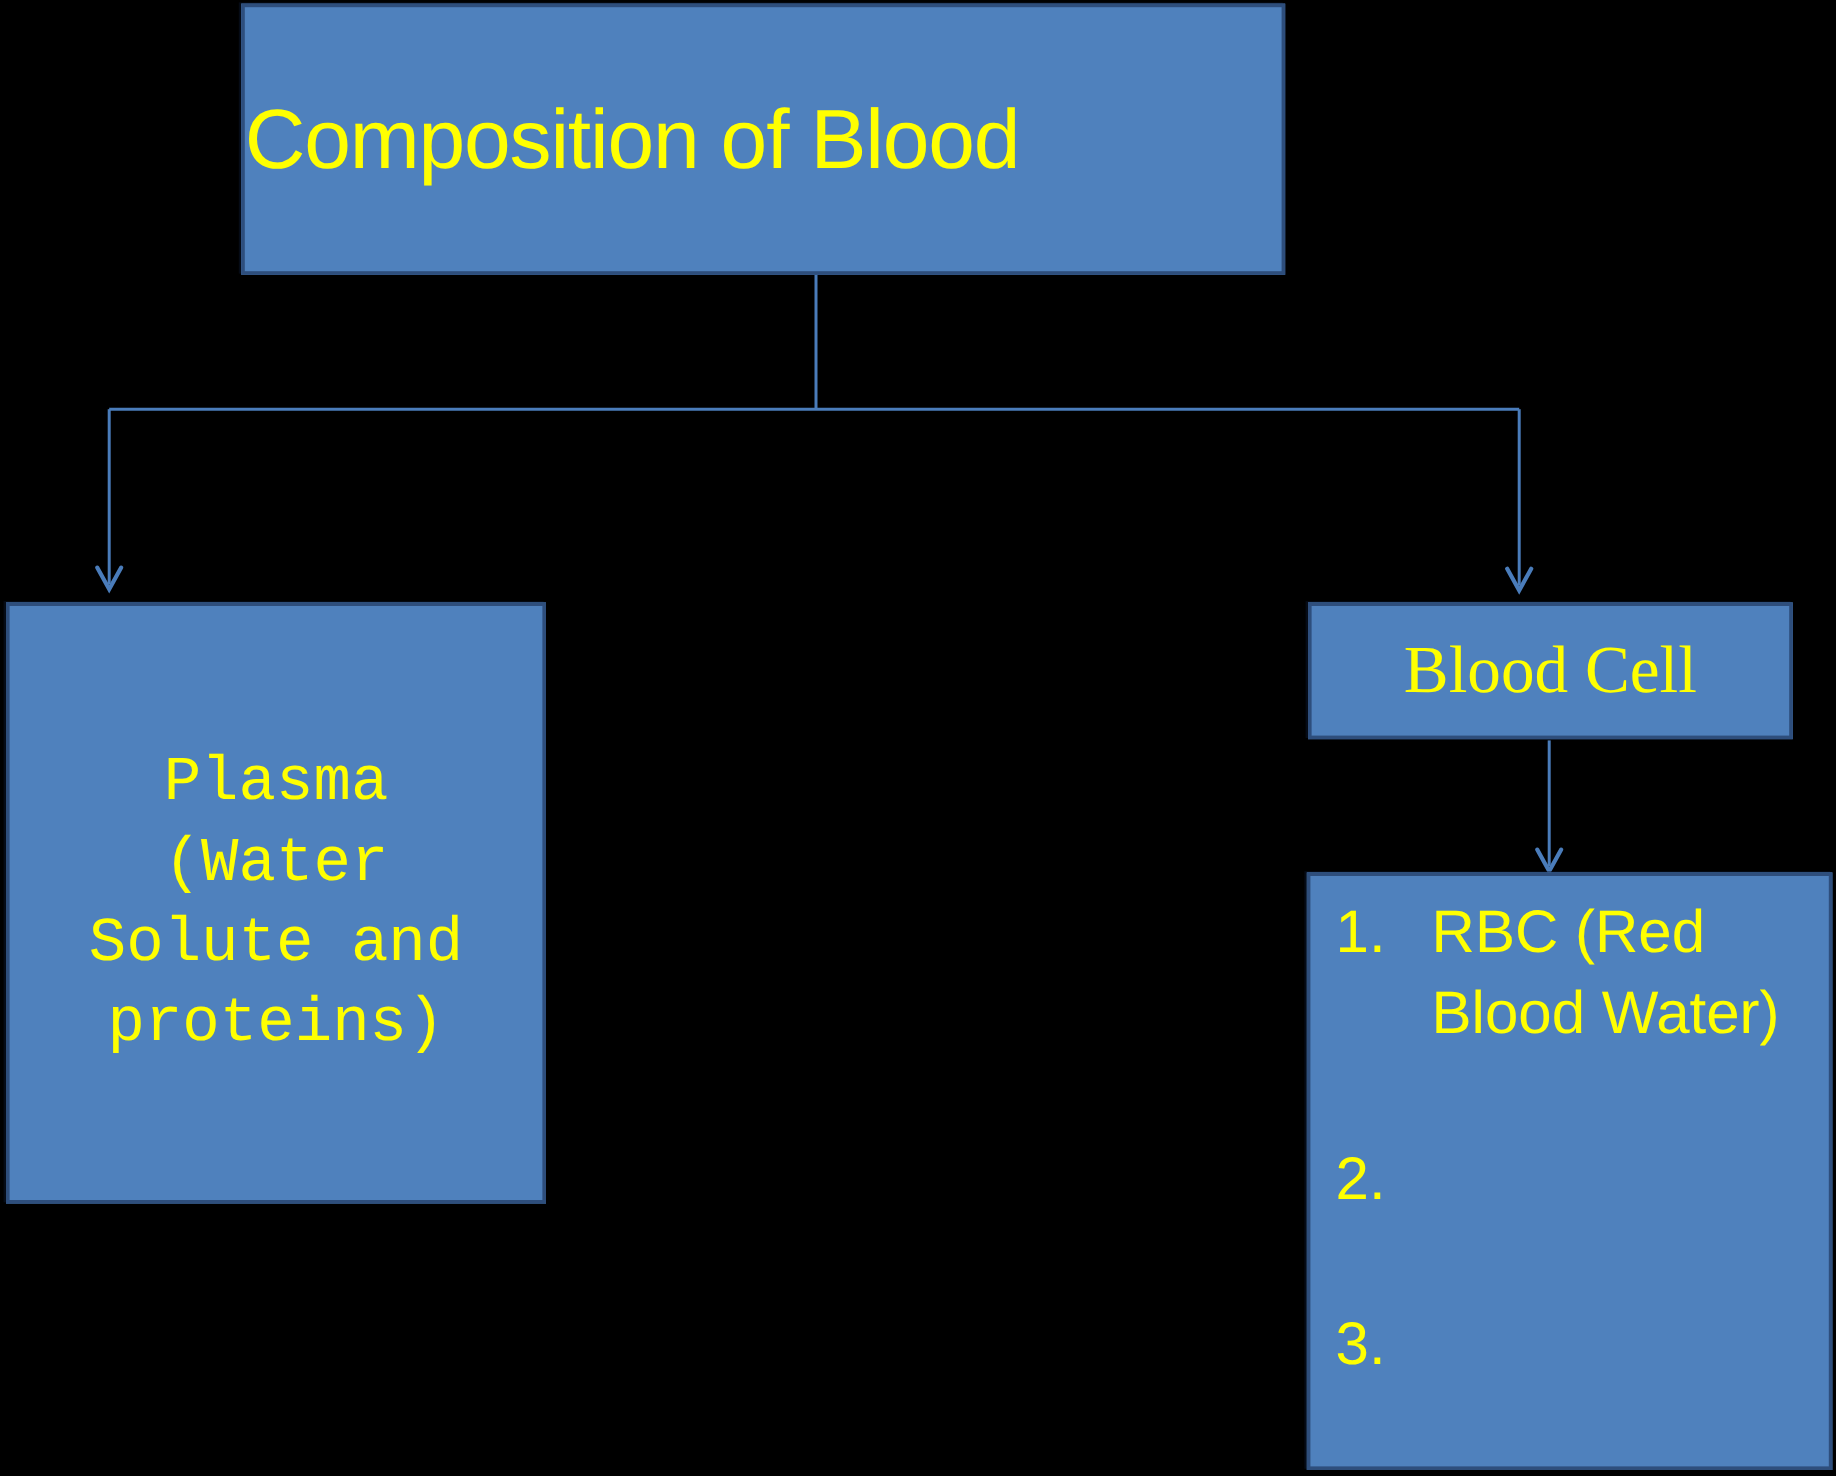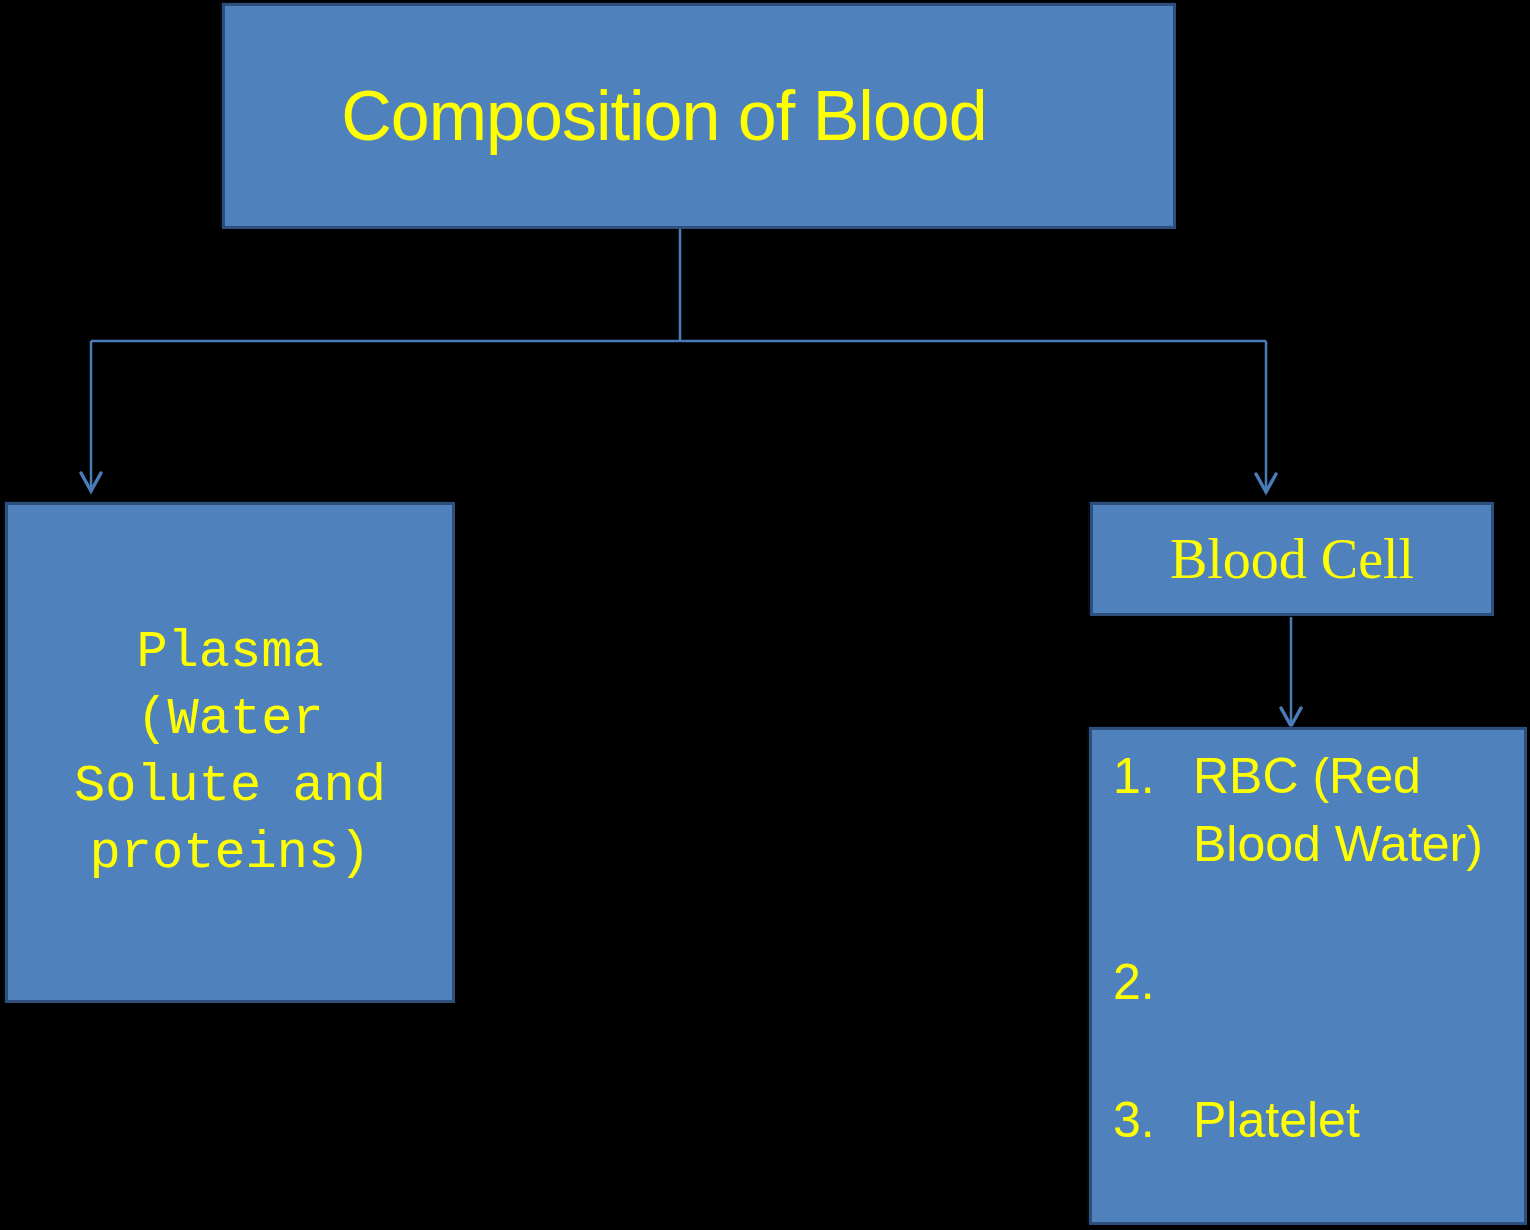--- a/index.html
+++ b/index.html
@@ -38,26 +38,25 @@
   }
   .node {
     position: absolute;
     background: var(--color-box-fill);
     border: 3px solid var(--color-box-border);
     box-shadow: -2px -1px 0 0 rgba(10,20,40,0.55);
     color: var(--color-text);
     z-index: 2;
   }
   .node-root {
-    left: 201px; top: 3px; width: 954px; height: 226px;
-    display: flex; align-items: center; justify-content: center;
+    left: 201px; top: 3px; width: 870px; height: 226px;
+    display: flex; align-items: center; justify-content: flex-start;
     padding-right: 70px;
     font-size: 70px;
     letter-spacing: -1px;
-    margin-left: 21px;
   }
   .node-plasma {
     left: 5px; top: 502px; width: 450px; height: 501px;
     display: flex; align-items: center; justify-content: center;
     text-align: center;
     font-size: 52px;
     line-height: 67px;
     font-family: Liberation Mono, monospace;
   }
   .node-plasma .wrap-label { width: 390px; }
@@ -121,17 +120,16 @@
   <div class="node node-cell-types">
     <div class="list-item">
       <span class="list-number">1.</span>
       <span class="list-label">RBC (Red Blood Water)</span>
     </div>
     <div class="list-item">
       <span class="list-number">2.</span>
     </div>
     <div class="list-item">
       <span class="list-number">3.</span>
-      <span class="list-label">Platelet</span>
     </div>
   </div>
 
 </div>
 
 </body></html>

